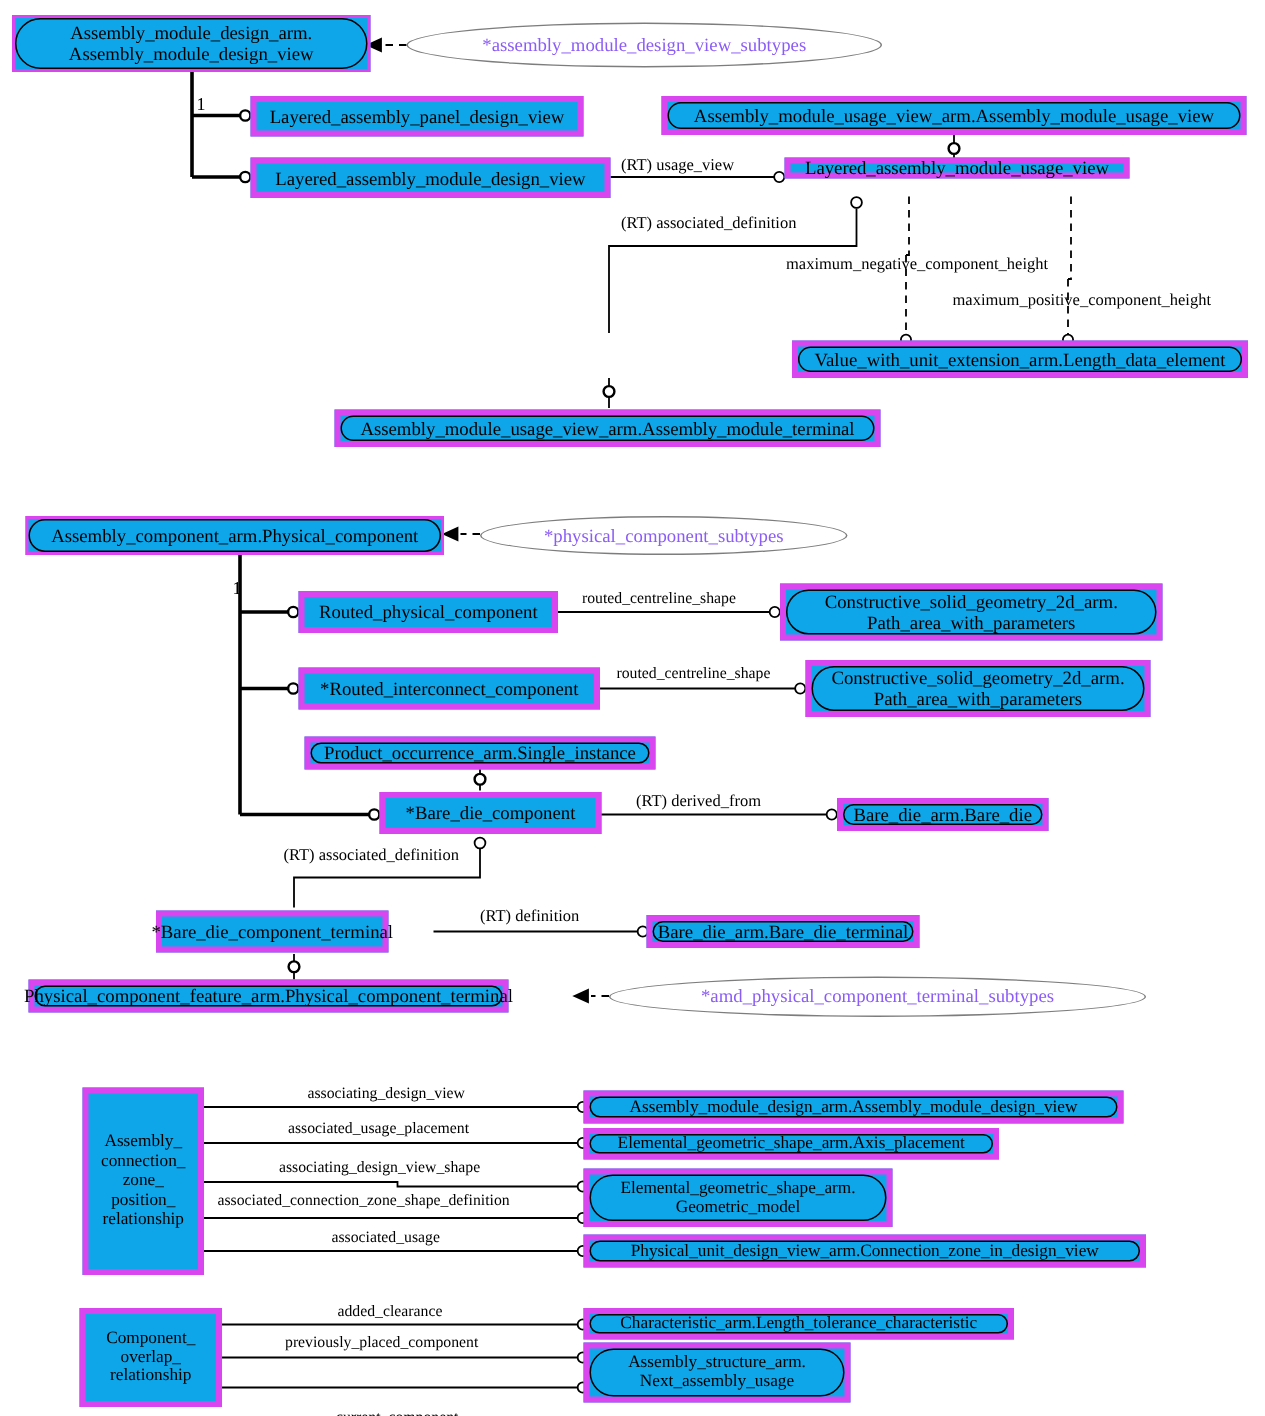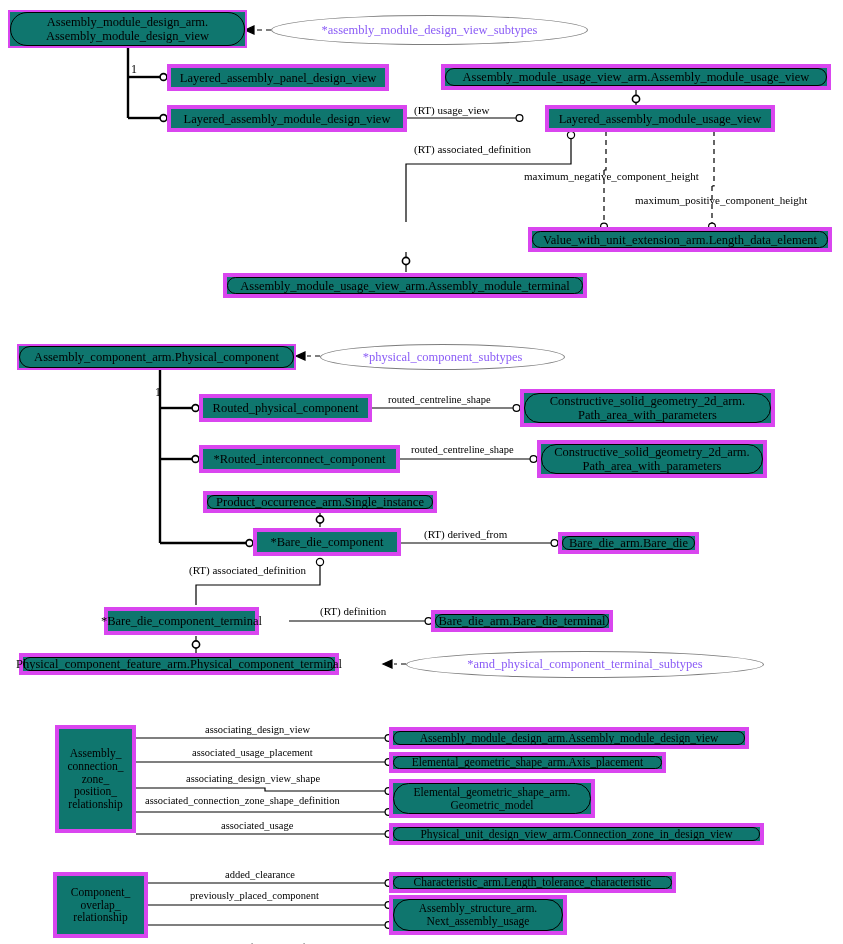--- a/index.html
+++ b/index.html
@@ -1,21 +1,21 @@
 <!DOCTYPE html>
 <html><head>
 <meta charset="utf-8">
 <style>
   html,body{margin:0;padding:0;background:#ffffff;}
   body{width:843px;height:944px;font-family:"Liberation Serif", serif;}
   #canvas{position:relative;width:843px;height:944px;overflow:hidden;}
   svg#wires{position:absolute;left:0;top:0;width:843px;height:944px;pointer-events:none;}
 
   
-  .ent{position:absolute;box-sizing:border-box;border:4px solid #d946ef;background:#0f766e;
+  .ent{position:absolute;box-sizing:border-box;border:4px solid #d946ef;background:#0ea5e9;
        display:flex;align-items:center;justify-content:center;text-align:center;}
   .ent .inner{box-sizing:border-box;width:100%;height:100%;display:flex;flex-direction:column;
        align-items:center;justify-content:center;line-height:1.12;}
   
   .ent.round .inner{border:1px solid #000;border-radius:999px;}
   .ent.thick{border-width:2px;}
   .ent .t{display:block;white-space:nowrap;}
 
   
   .lbl{font-size:12.5px;}
@@ -144,21 +144,21 @@
         <span class="t">Layered_assembly_module_design_view</span>
       </div>
   </div>
 
   <div class="ent round lbl" style="left:441px;top:64px;width:390px;height:26px;">
     <div class="inner">
         <span class="t">Assembly_module_usage_view_arm.Assembly_module_usage_view</span>
       </div>
   </div>
 
-  <div class="ent lbl" style="left:523px;top:105px;width:230px;height:27px;margin-left:22px;">
+  <div class="ent lbl" style="left:523px;top:105px;width:230px;height:14px;">
     <div class="inner">
         <span class="t">Layered_assembly_module_usage_view</span>
       </div>
   </div>
 
 
   <div class="ent round lbl" style="left:223px;top:273px;width:364px;height:25px;">
     <div class="inner">
         <span class="t">Assembly_module_usage_view_arm.Assembly_module_terminal</span>
       </div>
@@ -252,21 +252,21 @@
     <span>*amd_physical_component_terminal_subtypes</span>
   </div>
 
   <span class="card" style="left:155px;top:385px;">1</span>
   <span class="rl sm" style="left:388px;top:394px;">routed_centreline_shape</span>
   <span class="rl sm" style="left:411px;top:444px;">routed_centreline_shape</span>
   <span class="rl" style="left:424px;top:528px;">(RT) derived_from</span>
   <span class="rl" style="left:189px;top:564px;">(RT) associated_definition</span>
   <span class="rl" style="left:320px;top:605px;">(RT) definition</span>
 
-  <div class="ent lbl-s" style="left:55px;top:725px;width:81px;height:108px;">
+  <div class="ent lbl-s" style="left:55px;top:725px;width:81px;height:125px;">
     <div class="inner">
       <span class="t">Assembly_</span>
       <span class="t">connection_</span>
       <span class="t">zone_</span>
       <span class="t">position_</span>
       <span class="t">relationship</span>
     </div>
   </div>
 
   <div class="ent round lbl-s" style="left:389px;top:727px;width:360px;height:22px;">

